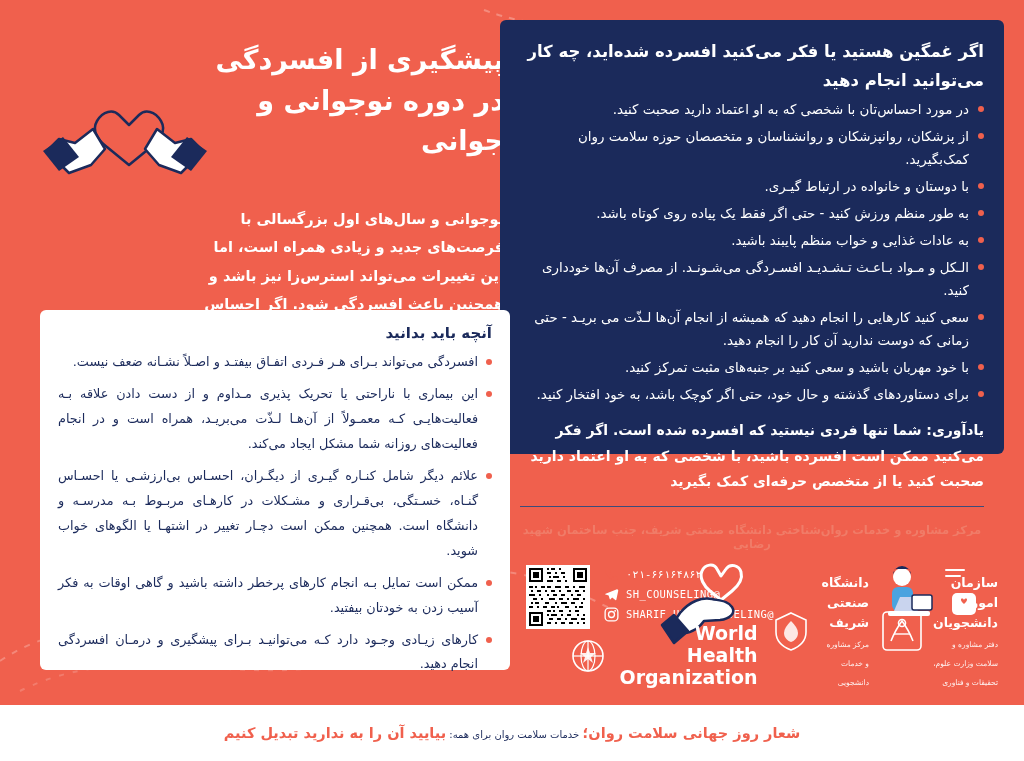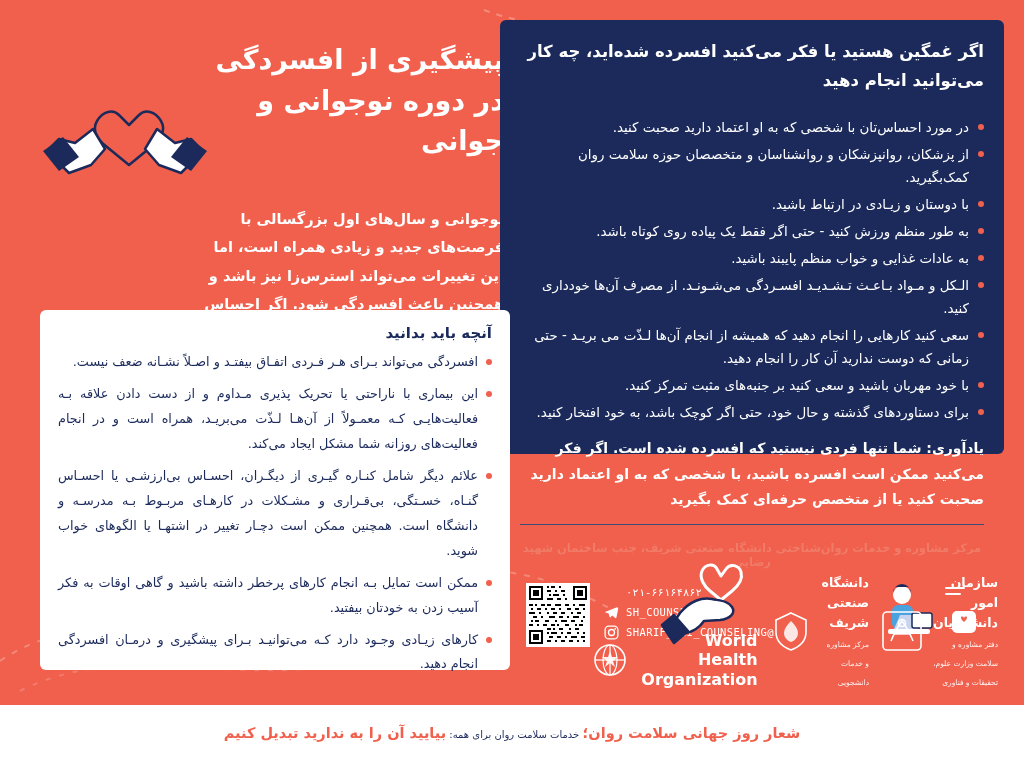--- a/index.html
+++ b/index.html
@@ -36,21 +36,21 @@
   .hands-heart{position:absolute;top:95px;left:35px;width:180px;height:110px;}
 
   
   .blue-panel{
     position:absolute;top:20px;right:20px;width:504px;height:434px;
     background:#1b2a5b;border-radius:6px;padding:0;
   }
   .blue-inner{padding:18px 20px 10px 20px;}
   .blue-head{
     color:#ffffff;font-weight:bold;font-size:16.5px;line-height:1.75;
-    text-align:right;margin:0 0 20px 0;
+    text-align:right;margin:0 0 2px 0;
   }
   ul.bullets{list-style:none;margin:0;padding:0;}
   ul.bullets li{
     position:relative;color:#ffffff;font-size:13.4px;line-height:1.72;
     text-align:right;padding-right:15px;margin-bottom:4px;
   }
   ul.bullets li:before{
     content:"";position:absolute;right:0;top:8px;width:6px;height:6px;
     border-radius:50%;background:#f0604d;
   }
@@ -104,21 +104,21 @@
   
   .logos{
     position:absolute;right:26px;bottom:72px;width:240px;
     display:flex;gap:12px;align-items:flex-end;
   }
   .logo-row{display:flex;flex-direction:row-reverse;align-items:center;gap:10px;}
   .logo-mark{width:42px;height:42px;flex:0 0 42px;}
   .logo-text{text-align:right;color:#ffffff;}
   .logo-text .l1{font-size:12.5px;font-weight:bold;line-height:1.35;}
   .logo-text .l2{font-size:7.5px;line-height:1.35;opacity:.92;}
-  .who-text .l1{font-size:16px;font-weight:bold;line-height:1.15;text-align:left;}
+  .who-text .l1{font-size:19px;font-weight:bold;line-height:1.15;text-align:left;}
 
   
   .hand-heart{position:absolute;left:640px;bottom:90px;width:140px;height:120px;}
 
   
   .footer{
     position:absolute;left:0;bottom:0;width:1024px;height:56px;background:#ffffff;
     display:flex;align-items:center;justify-content:center;
   }
   .footer-text{
@@ -165,21 +165,21 @@
   <div class="subtitle-block">
     <p class="poster-subtitle">نوجوانی و سال‌های اول بزرگسالی با فرصت‌های جدید و زیادی همراه است، اما این تغییرات می‌تواند استرس‌زا نیز باشد و همچنین باعث افسردگی شود. اگر احساس استیصال می‌کنید، ادامه مطلب را بخوانید...</p>
   </div>
 
   <div class="blue-panel">
     <div class="blue-inner">
       <div class="blue-head">اگر غمگین هستید یا فکر می‌کنید افسرده شده‌اید، چه کار می‌توانید انجام دهید</div>
       <ul class="bullets">
         <li>در مورد احساس‌تان با شخصی که به او اعتماد دارید صحبت کنید.</li>
         <li>از پزشکان، روانپزشکان و روانشناسان و متخصصان حوزه سلامت روان کمک‌بگیرید.</li>
-        <li>با دوستان و زیـادی در ارتباط باشید.</li>
+        <li>با دوستان و خانواده در ارتباط گیـری.</li>
         <li>به طور منظم ورزش کنید - حتی اگر فقط یک پیاده روی کوتاه باشد.</li>
         <li>به عادات غذایی و خواب منظم پایبند باشید.</li>
         <li>الـکل و مـواد بـاعـث تـشـدیـد افسـردگی می‌شـونـد. از مصرف آن‌ها خودداری کنید.</li>
         <li>سعی کنید کارهایی را انجام دهید که همیشه از انجام آن‌ها لـذّت می بریـد - حتی زمانی که دوست ندارید آن کار را انجام دهید.</li>
         <li>با خود مهربان باشید و سعی کنید بر جنبه‌های مثبت تمرکز کنید.</li>
         <li>برای دستاوردهای گذشته و حال خود، حتی اگر کوچک باشد، به خود افتخار کنید.</li>
       </ul>
       <div class="reminder">
         <span>یادآوری:</span><span> شما تنها فردی نیستید که افسرده شده است. اگر فکر می‌کنید ممکن است افسرده باشید، با شخصی که به او اعتماد دارید صحبت کنید یا از متخصص حرفه‌ای کمک بگیرید</span>
       </div>

